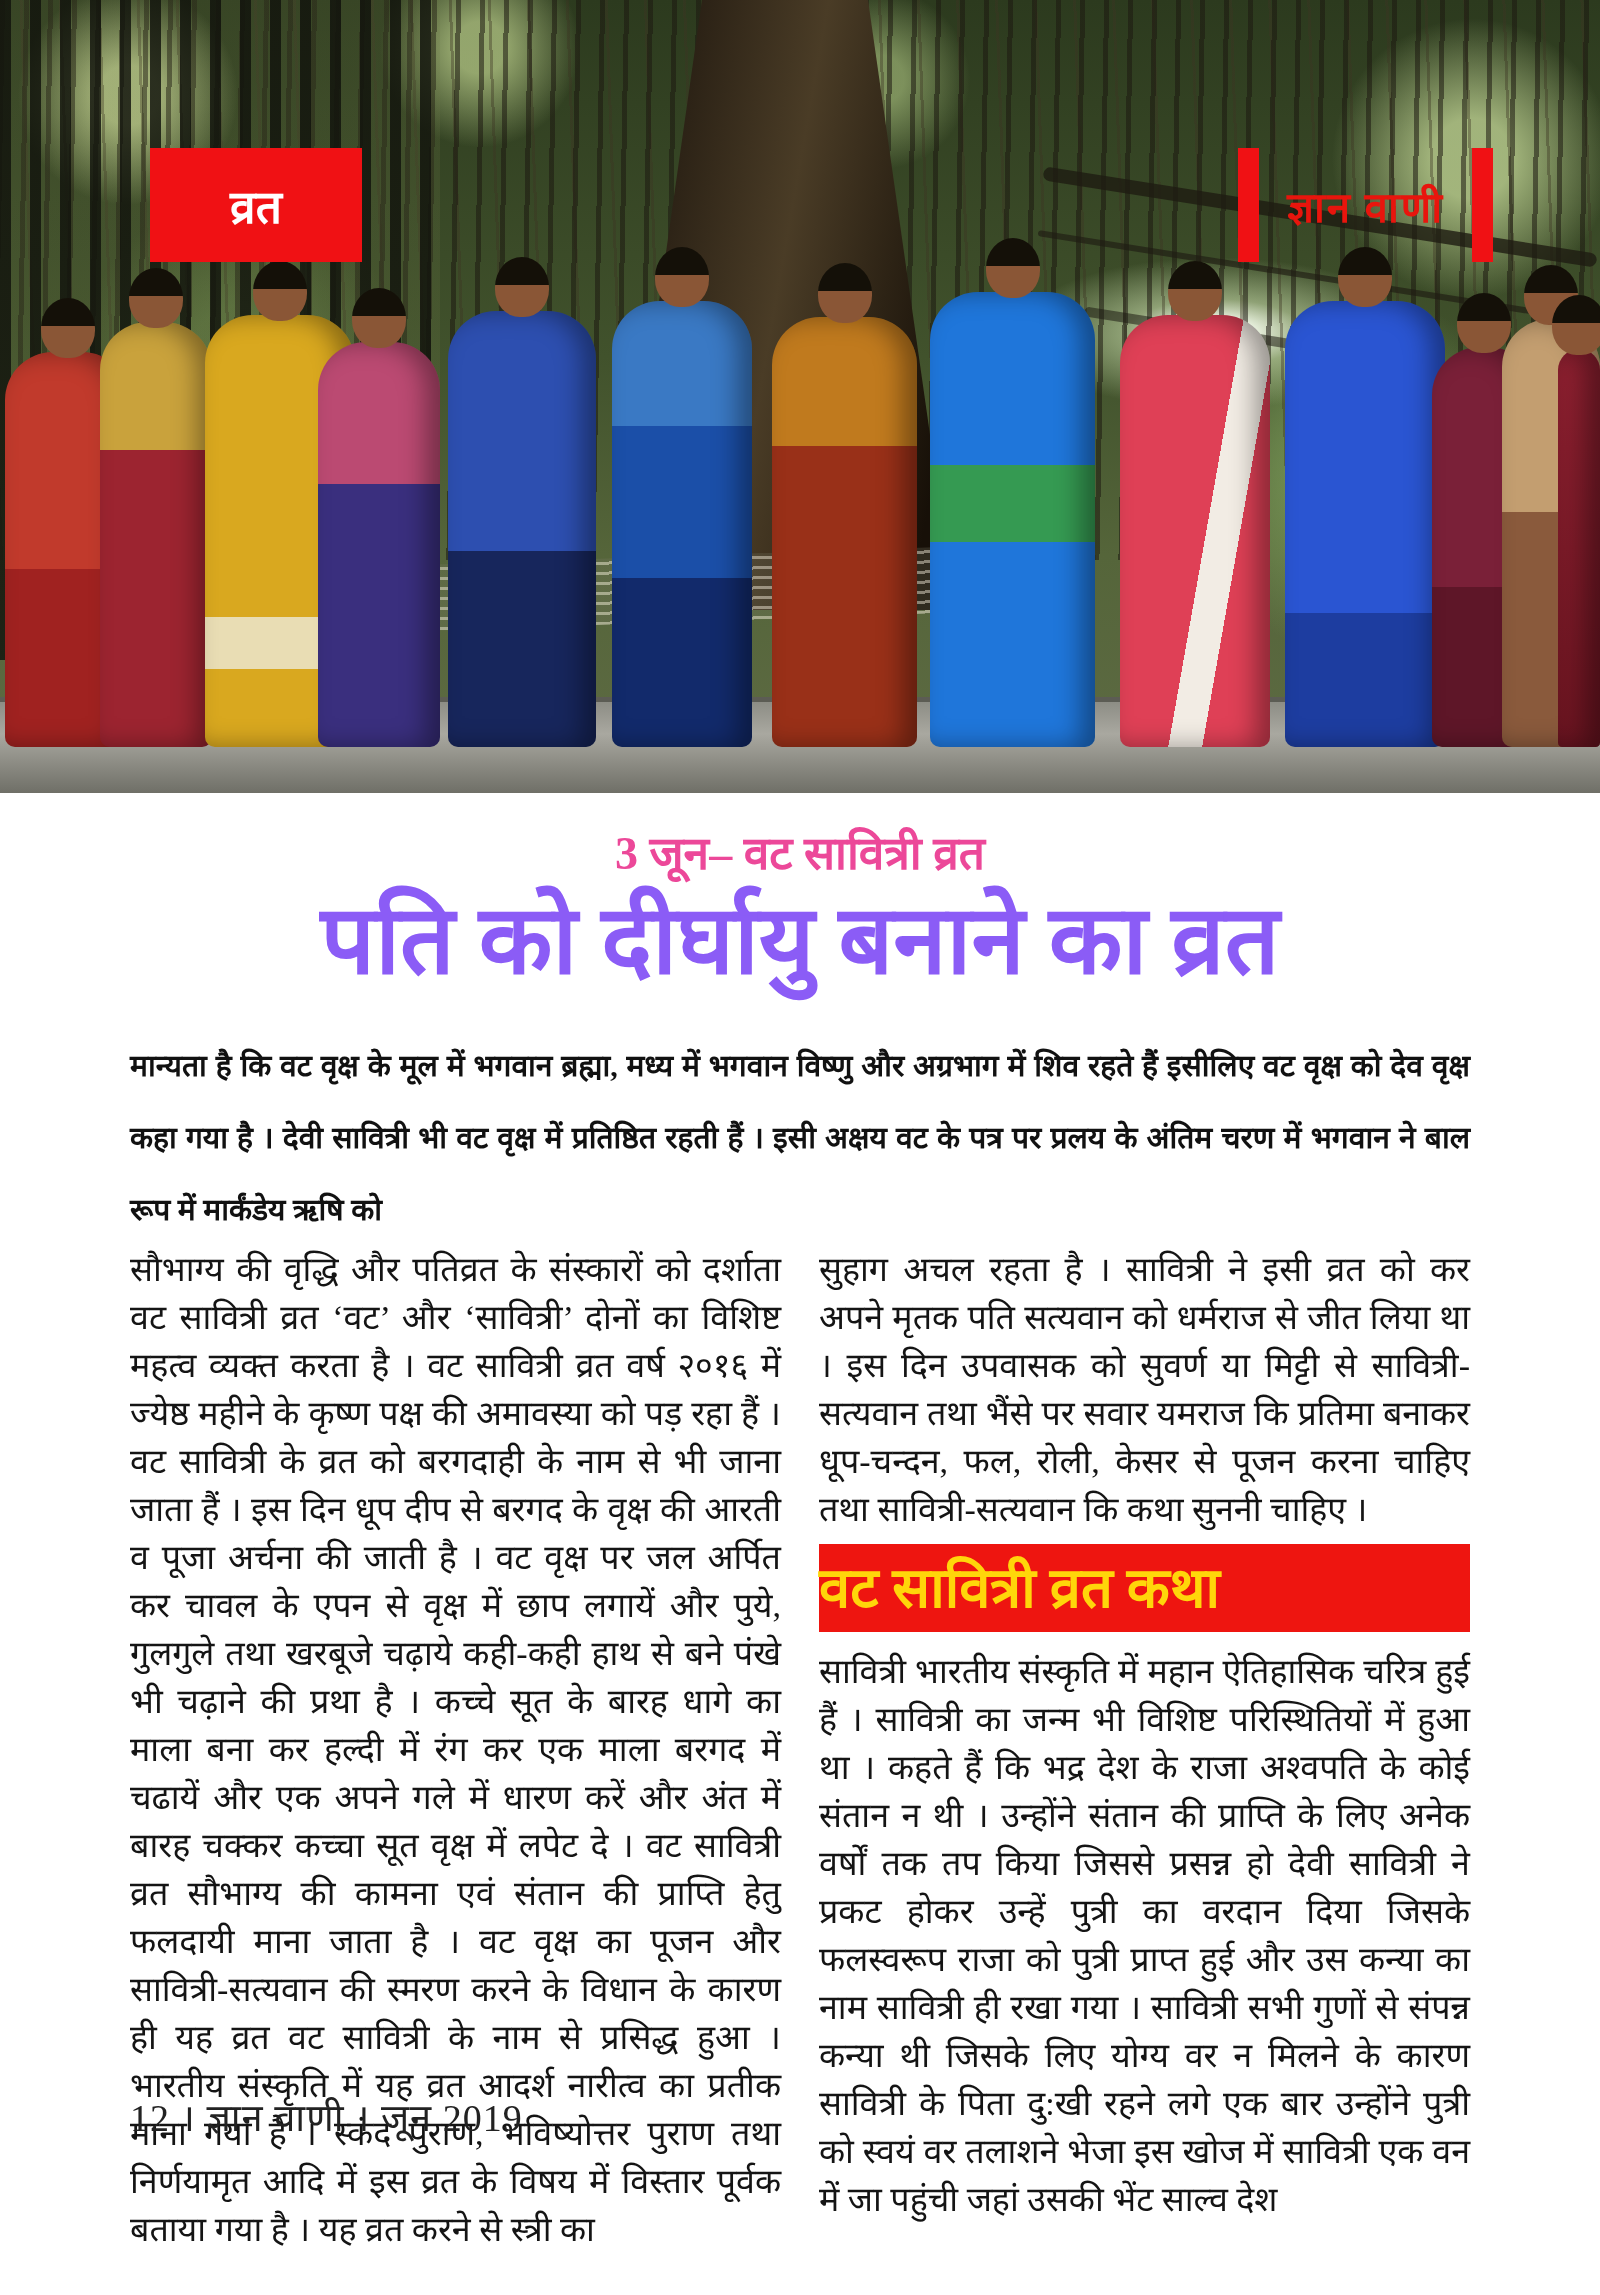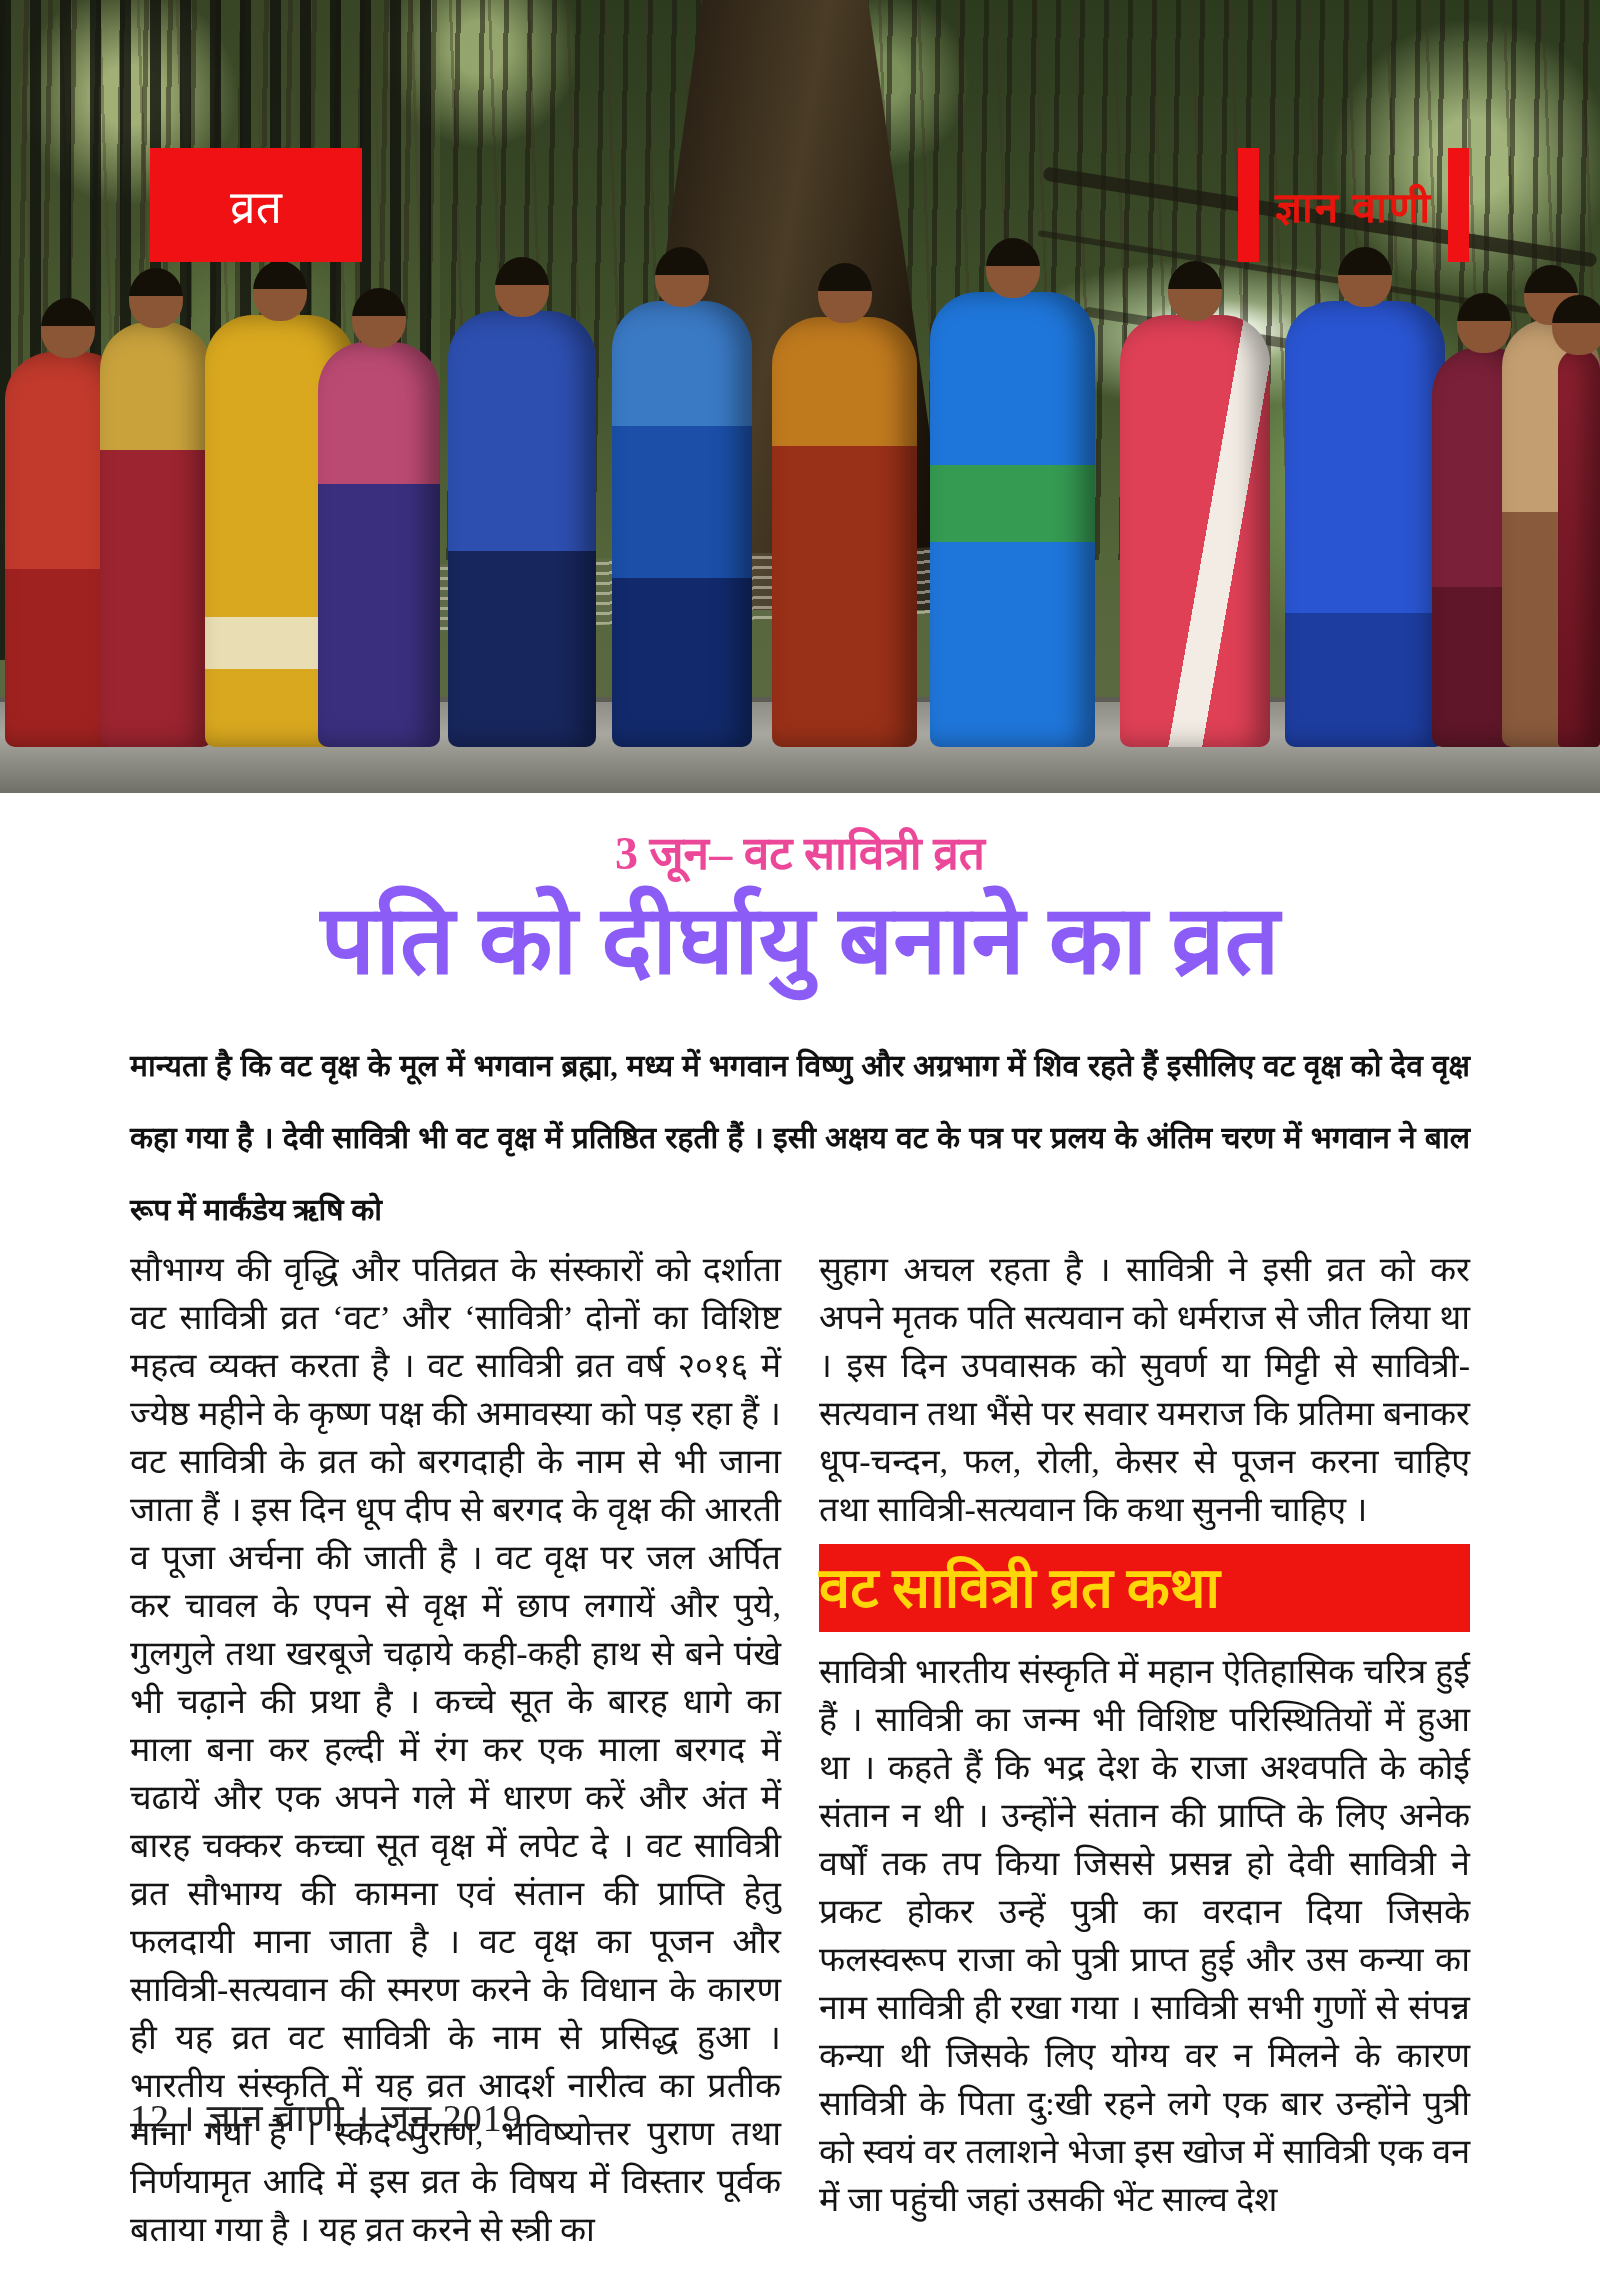--- a/index.html
+++ b/index.html
@@ -32,22 +32,22 @@
   .platform { position:absolute; left:0; bottom:0; width:1600px; height:96px;
       background:linear-gradient(180deg, #8d8d85 0%, #a9a8a0 35%, #6f6f67 100%);
       border-top:5px solid #5c5c54; }
   .person { position:absolute; bottom:46px; z-index:5; border-radius:48px 48px 10px 10px;
       box-shadow:inset -14px 0 26px rgba(0,0,0,.38); }
   .person::before { content:""; position:absolute; top:-54px; left:50%; transform:translateX(-50%);
       width:54px; height:60px; border-radius:50% 50% 46% 46%;
       background:linear-gradient(180deg, #141008 0 46%, #8a5636 46% 100%); }
   .badge-left { position:absolute; left:150px; top:148px; width:212px; height:114px; z-index:10;
       display:flex; align-items:center; justify-content:center;
-      font-size:46px; font-weight:normal; color:#ffffff; }
-  .badge-right { position:absolute; left:1238px; top:148px; z-index:10; display:flex; align-items:center; gap:16px; }
+      font-size:46px; font-weight:bold; color:#ffffff; }
+  .badge-right { position:absolute; left:1238px; top:148px; z-index:10; display:flex; align-items:center; gap:28px; }
   .badge-bar { width:21px; height:114px; }
   .badge-right-text { font-size:42px; font-weight:bold; letter-spacing:2px; }
 
   
   .kicker { position:absolute; left:0; top:820px; width:1600px; text-align:center;
       font-size:46px; font-weight:bold; color:#ec4899; }
   .headline { position:absolute; left:80px; top:868px; width:1440px; height:134px;
       display:flex; align-items:center; justify-content:center; white-space:nowrap;
       font-size:96px; font-weight:bold; }
   .intro { position:absolute; left:130px; top:1030px; width:1340px;

